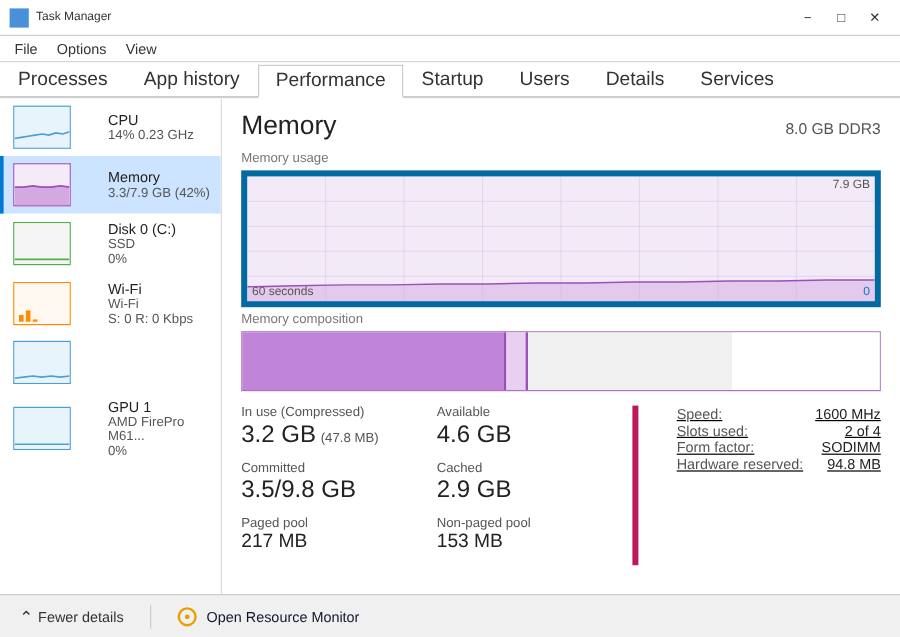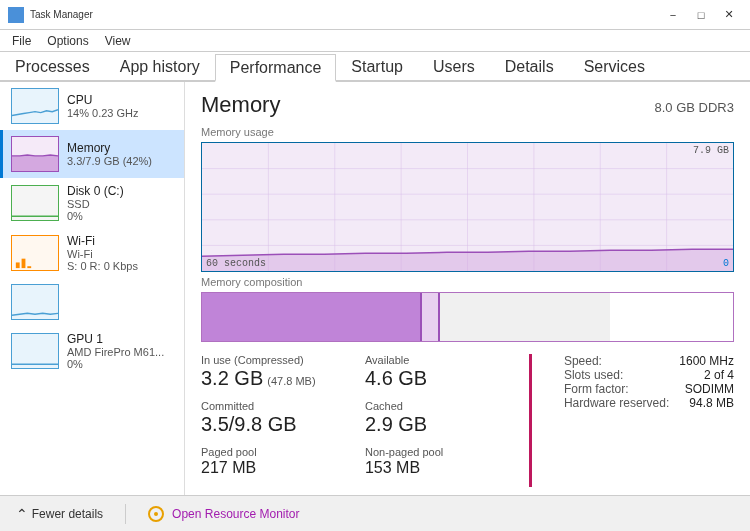--- a/index.html
+++ b/index.html
@@ -85,21 +85,21 @@
     .sidebar-thumb {
       width: 48px;
       height: 36px;
       border: 1px solid #ccc;
       margin-right: 8px;
       flex-shrink: 0;
       position: relative;
       overflow: hidden;
       background: #fff;
     }
-    .sidebar-info { flex: 1; }
+    .sidebar-info { flex: 1; margin-left: 23px; }
     .sidebar-name { font-size: 12px; font-weight: 500; color: #222; }
     .sidebar-detail { font-size: 11px; color: #555; }
 
     
     .cpu-thumb { border-color: #4a9fd4; }
 
     
     .mem-thumb { border-color: #9b4fb8; }
 
     
@@ -122,27 +122,26 @@
     .content-header {
       display: flex;
       justify-content: space-between;
       align-items: baseline;
       margin-bottom: 8px;
     }
     .content-title { font-size: 22px; font-weight: 300; color: #222; }
     .content-subtitle { font-size: 13px; color: #555; }
 
     .chart-container {
-      border: 1px solid #0369a1;
+      border: 5px solid #0369a1;
       background: #f3eaf7;
       margin-bottom: 4px;
       position: relative;
-      height: 130px;
+      height: 114px;
       overflow: hidden;
-      font-family: Liberation Mono, monospace;
     }
     .chart-label-top {
       position: absolute;
       top: 2px;
       right: 4px;
       font-size: 10px;
       color: #555;
     }
     .chart-label-bottom-left {
       position: absolute;
@@ -417,21 +416,21 @@
             <div class="stat-value" style="font-size: 16px;">217 MB</div>
           </div>
 
           <div class="stat-item">
             <div class="stat-label">Non-paged pool</div>
             <div class="stat-value" style="font-size: 16px;">153 MB</div>
           </div>
         </div>
       </div>
 
-      <div style="min-width: 200px; border-left: 3px solid #be185d; padding-left: 32px;">
+      <div style="min-width: 200px; border-left: 5px solid #be185d; padding-left: 32px; text-decoration: underline;">
         <div class="right-stat-row">
           <span class="right-stat-label">Speed:</span>
           <span class="right-stat-value">1600 MHz</span>
         </div>
         <div class="right-stat-row">
           <span class="right-stat-label">Slots used:</span>
           <span class="right-stat-value">2 of 4</span>
         </div>
         <div class="right-stat-row">
           <span class="right-stat-label">Form factor:</span>
@@ -445,17 +444,17 @@
     </div>
   </div>
 </div>
 
 <div class="bottom-bar">
   <button class="bottom-btn">
     <span style="font-size: 14px;">⌃</span>
     <span>Fewer details</span>
   </button>
   <div class="separator"></div>
-  <button class="bottom-btn resource-monitor-link" style="color: #a21caf; align-items: center;">
+  <button class="bottom-btn resource-monitor-link" style="color: #0f172a; align-items: center;">
     <span class="rm-icon-circle"></span>
     <span>Open Resource Monitor</span>
   </button>
 </div>
 
 </body></html>

